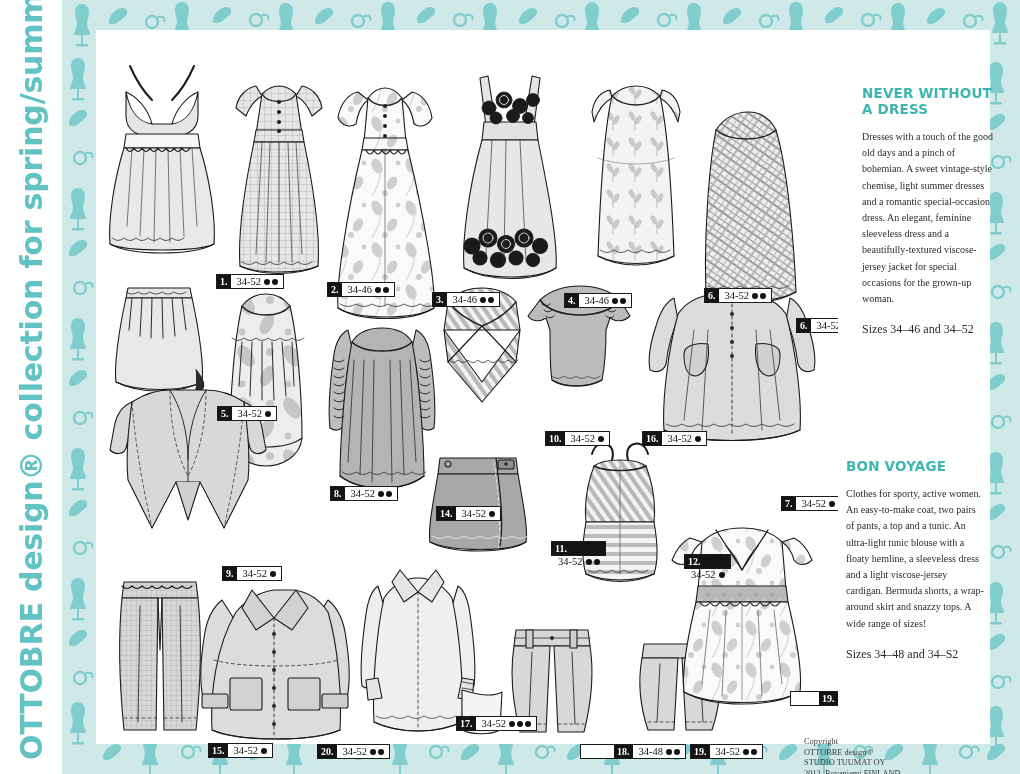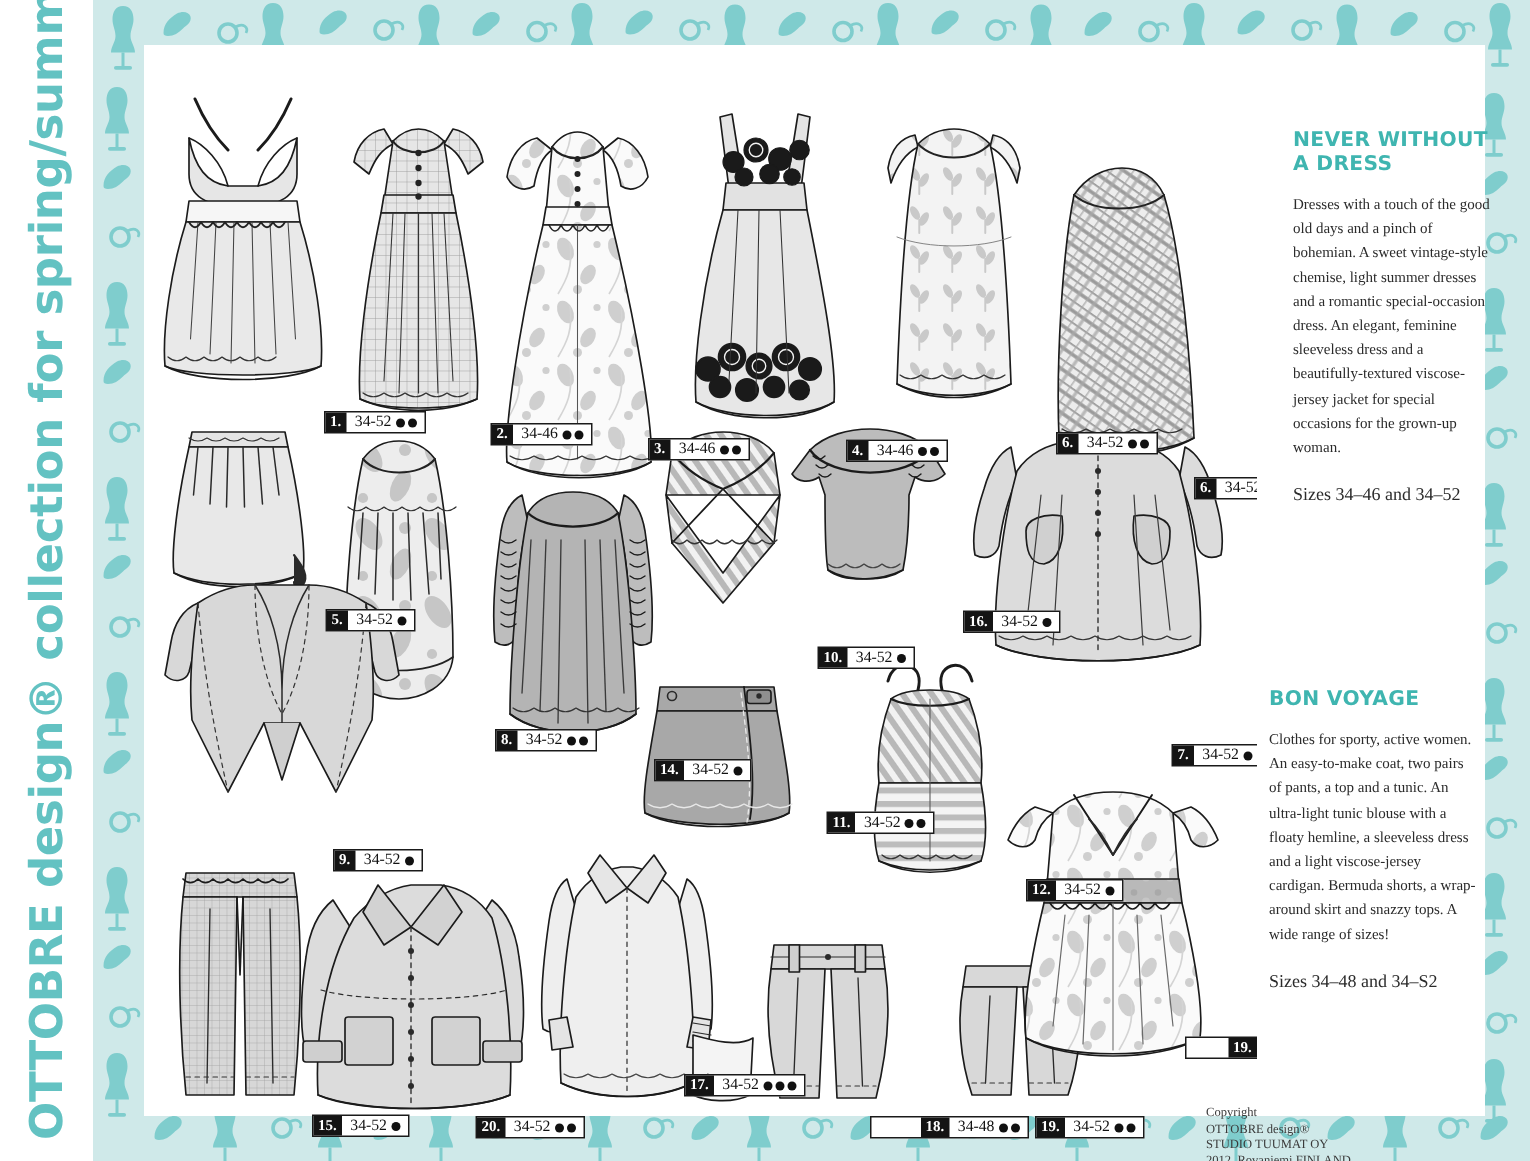--- a/index.html
+++ b/index.html
@@ -777,21 +777,21 @@
         </div>
         <div class="tag" style="left: 449px; top: 401px;">
           <span class="num">10.</span>
           <span class="meta">
             <span>34-52</span>
             <span class="dots">
               <i class="dot"></i>
             </span>
           </span>
         </div>
-        <div class="tag" style="left: 546px; top: 377px;">
+        <div class="tag" style="left: 546px; top: 401px;">
           <span class="num">16.</span>
           <span class="meta">
             <span>34-52</span>
             <span class="dots">
               <i class="dot"></i>
             </span>
           </span>
         </div>
         <div class="tag" style="left: 685px; top: 466px;">
           <span class="num">7.</span>
@@ -804,31 +804,31 @@
         </div>
         <div class="tag" style="left: 126px; top: 536px;">
           <span class="num">9.</span>
           <span class="meta">
             <span>34-52</span>
             <span class="dots">
               <i class="dot"></i>
             </span>
           </span>
         </div>
-        <div class="tag" style="left: 455px; top: 511px;">
+        <div class="tag" style="left: 455px; top: 511px; flex-direction: column;">
           <span class="num">11.</span>
           <span class="meta">
             <span>34-52</span>
             <span class="dots">
               <i class="dot"></i>
               <i class="dot"></i>
             </span>
           </span>
         </div>
-        <div class="tag" style="left: 588px; top: 556px;">
+        <div class="tag" style="left: 588px; top: 524px; flex-direction: column;">
           <span class="num">12.</span>
           <span class="meta">
             <span>34-52</span>
             <span class="dots">
               <i class="dot"></i>
             </span>
           </span>
         </div>
         <div class="tag" style="left: 112px; top: 713px; align-items: center;">
           <span class="num">15.</span>

